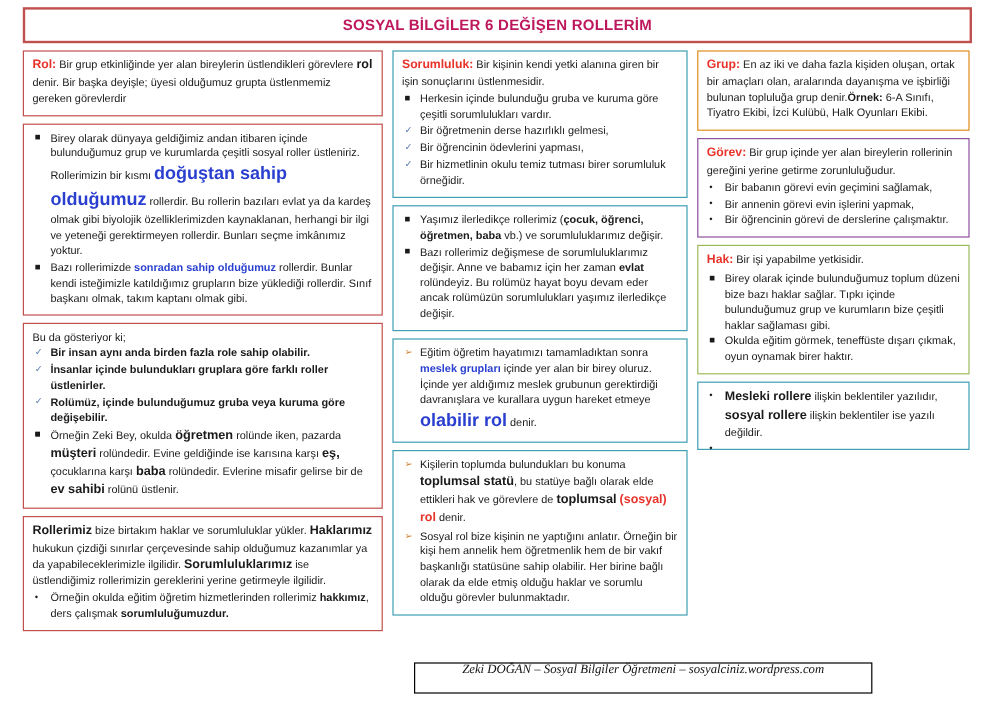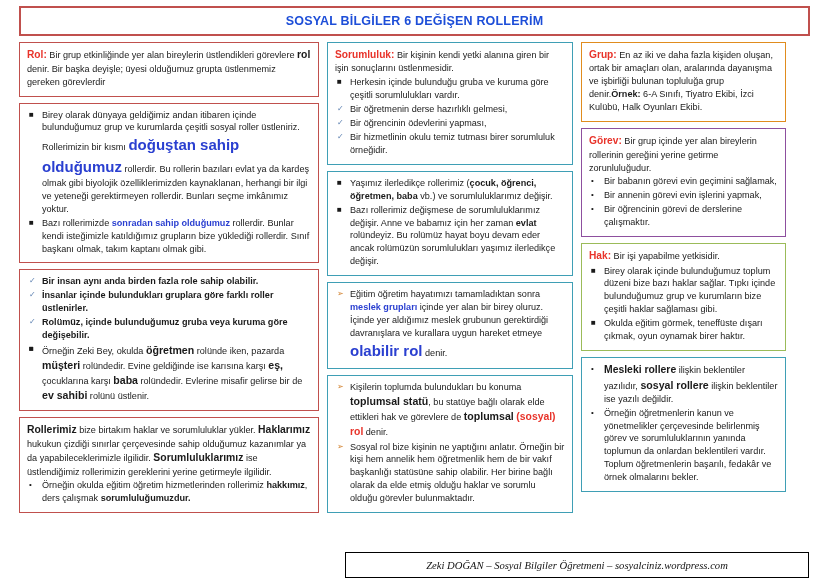--- a/index.html
+++ b/index.html
@@ -27,34 +27,34 @@
     display: flex;
     align-items: center;
     justify-content: center;
     margin-bottom: 6px;
     background: #ffffff;
   }
   .title-bar .title-text {
     font-size: 12.5px;
     font-weight: bold;
     letter-spacing: .2px;
-    color: #1d4ed8;
+    color: #be185d;
   }
 
   
   .columns {
     display: flex;
     gap: 8px;
     height: 512px;
     align-items: flex-start;
   }
   .col { display: flex; flex-direction: column; gap: 6px; }
   .col-1 { width: 300px; }
   .col-2 { width: 246px; }
-  .col-3 { width: 205px; }
+  .col-3 { width: 227px; }
 
   
   .box {
     border: 1.6px solid #888;
     background: #fff;
     padding: 5px 7px 6px 7px;
   }
   .b-red    { border-color: #c0504d; }
   .b-teal   { border-color: #3f9fb5; }
   .b-orange { border-color: #e08c1e; }
@@ -93,23 +93,23 @@
   }
   li.mk-sq  .mk { color: #1a1a1a; font-size: 7px; }
   li.mk-chk .mk { color: #5a7fb0; font-size: 9px; font-weight: bold; }
   li.mk-dot .mk { color: #1a1a1a; font-size: 10px; line-height: 1.25; }
   li.mk-arw .mk { color: #d17f2a; font-size: 9px; }
 
   
   .footer {
     position: absolute;
     left: 345px; bottom: 8px;
-    width: 464px; height: 26px;
+    width: 382px; height: 26px;
     border: 1.8px solid #000;
-    display: flex; align-items: center; justify-content: center;
+    display: flex; align-items: flex-start; justify-content: center;
     background: #fff;
   }
   .footer .ftext {
     font-family: "Liberation Serif", "DejaVu Serif", serif;
     font-style: italic;
     font-size: 10.6px;
     color: #111;
   }
 </style>
 </head>
@@ -138,20 +138,21 @@
             <span>Birey olarak dünyaya geldiğimiz andan itibaren içinde bulunduğumuz grup ve kurumlarda çeşitli sosyal roller üstleniriz. Rollerimizin bir kısmı </span><span class="kw-blue">doğuştan sahip olduğumuz</span><span> rollerdir. Bu rollerin bazıları evlat ya da kardeş olmak gibi biyolojik özelliklerimizden kaynaklanan, herhangi bir ilgi ve yeteneği gerektirmeyen rollerdir. Bunları seçme imkânımız yoktur.</span>
           </li>
           <li class="mk-sq">
             <span class="mk">■</span>
             <span>Bazı rollerimizde </span><span class="kw-blue-s">sonradan sahip olduğumuz</span><span> rollerdir. Bunlar kendi isteğimizle katıldığımız grupların bize yüklediği rollerdir. Sınıf başkanı olmak, takım kaptanı olmak gibi.</span>
           </li>
         </ul>
       </div>
 
       <div class="box b-red">
+        <p class="lead">Bu da gösteriyor ki;</p>
         <ul class="list">
           <li class="mk-chk">
             <span class="mk">✓</span>
             <span class="b">Bir insan aynı anda birden fazla role sahip olabilir.</span>
           </li>
           <li class="mk-chk">
             <span class="mk">✓</span>
             <span class="b">İnsanlar içinde bulundukları gruplara göre farklı roller üstlenirler.</span>
           </li>
           <li class="mk-chk">
@@ -290,21 +291,20 @@
       </div>
 
       <div class="box b-blue">
         <ul class="list">
           <li class="mk-dot">
             <span class="mk">•</span>
             <span class="bb">Mesleki rollere</span><span> ilişkin beklentiler yazılıdır, </span><span class="bl">sosyal rollere</span><span> ilişkin beklentiler ise yazılı değildir.</span>
           </li>
           <li class="mk-dot">
             <span class="mk">•</span>
-            <span>Örneğin öğretmenlerin kanun ve yönetmelikler çerçevesinde belirlenmiş görev ve sorumluluklarının yanında toplumun da onlardan beklentileri vardır. Toplum öğretmenlerin başarılı, fedakâr ve örnek olmalarını bekler.</span>
           </li>
         </ul>
       </div>
 
     </div>
 
   </div>
 
   <div class="footer">
     <span class="ftext">Zeki DOĞAN – Sosyal Bilgiler Öğretmeni – sosyalciniz.wordpress.com</span>

